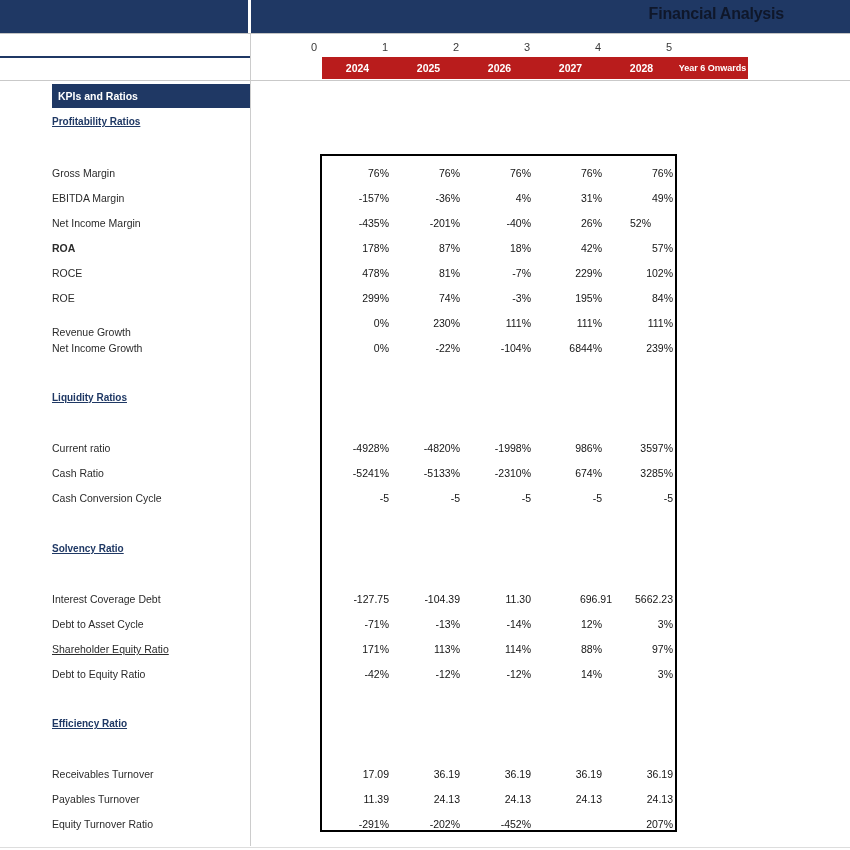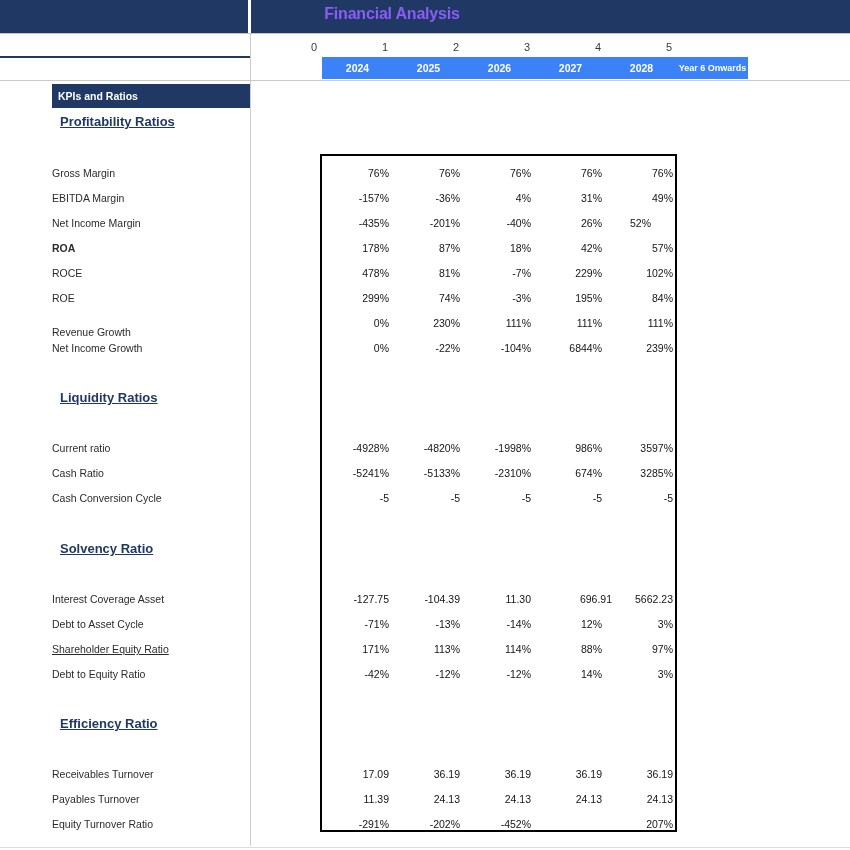--- a/index.html
+++ b/index.html
@@ -3,40 +3,40 @@
 <meta charset="utf-8">
 <style>
   html,body{margin:0;padding:0;}
   body{
     width:850px;height:850px;position:relative;background:#ffffff;
     font-family:"Liberation Sans",sans-serif;overflow:hidden;
   }
   .abs{position:absolute;}
   #topbar{left:0;top:0;width:850px;height:33px;background:#1F3864;}
   #topbar-seam{left:248px;top:0;width:3px;height:33px;background:#ffffff;}
-  #main-title{left:0;top:5px;width:784px;text-align:center;color:#8b5cf6;
+  #main-title{left:0;top:5px;width:784px;text-align:right;color:#0f172a;
     font-size:16px;font-weight:bold;letter-spacing:-0.2px;}
   #line-top{left:0;top:33px;width:850px;height:1px;background:#c4c4c4;}
   #left-underline{left:0;top:56px;width:250px;height:2px;background:#1F3864;}
   #line-mid{left:0;top:80px;width:850px;height:1px;background:#c9c9c9;}
   #vline{left:250px;top:34px;width:1px;height:812px;background:#cccccc;}
   #bottom-line{left:0;top:847px;width:850px;height:1px;background:#dddddd;}
   .num-cell{top:40px;width:66px;height:15px;text-align:right;
     font-size:11px;color:#3a3a3a;line-height:15px;}
-  #year-row{left:322px;top:57px;width:426px;height:22px;background:#3b82f6;}
+  #year-row{left:322px;top:57px;width:426px;height:22px;background:#b91c1c;}
   .year-cell{position:absolute;top:0;width:71px;height:22px;line-height:22px;
     text-align:center;color:#ffffff;font-weight:bold;font-size:10.5px;}
   .year-cell.small{font-size:9px;}
   #kpi-cell{left:52px;top:84px;width:198px;height:24px;background:#1F3864;
     color:#ffffff;font-weight:bold;font-size:10.5px;line-height:24px;
     padding-left:6px;box-sizing:border-box;}
   #table-border{left:320px;top:154px;width:353px;height:674px;
     border:2px solid #000000;background:transparent;pointer-events:none;}
-  .section-header{left:60px;width:196px;height:16px;line-height:16px;
-    color:#1F3864;font-weight:bold;font-size:13px;text-decoration:underline;}
+  .section-header{left:52px;width:196px;height:16px;line-height:16px;
+    color:#1F3864;font-weight:bold;font-size:10px;text-decoration:underline;}
   .row-label{left:52px;width:200px;height:16px;line-height:16px;
     color:#2b2b2b;font-size:10.5px;}
   .cell-value{width:65px;height:16px;line-height:16px;text-align:right;
     color:#141414;font-size:10.5px;}
 </style>
 </head>
 <body>
 
 <div class="abs" id="topbar">
   <div class="abs" id="topbar-seam"></div>
@@ -130,21 +130,21 @@
     <div class="abs cell-value" style="top: 465px; left: 466px;">-2310%</div>
     <div class="abs cell-value" style="top: 465px; left: 537px;">674%</div>
     <div class="abs cell-value" style="top: 465px; left: 608px;">3285%</div>
     <div class="abs row-label" style="top: 490px;">Cash Conversion Cycle</div>
     <div class="abs cell-value" style="top: 490px; left: 324px;">-5</div>
     <div class="abs cell-value" style="top: 490px; left: 395px;">-5</div>
     <div class="abs cell-value" style="top: 490px; left: 466px;">-5</div>
     <div class="abs cell-value" style="top: 490px; left: 537px;">-5</div>
     <div class="abs cell-value" style="top: 490px; left: 608px;">-5</div>
     <div class="abs section-header" style="top: 541px;">Solvency Ratio</div>
-    <div class="abs row-label" style="top: 591px;">Interest Coverage Asset</div>
+    <div class="abs row-label" style="top: 591px;">Interest Coverage Debt</div>
     <div class="abs cell-value" style="top: 591px; left: 324px;">-127.75</div>
     <div class="abs cell-value" style="top: 591px; left: 395px;">-104.39</div>
     <div class="abs cell-value" style="top: 591px; left: 466px;">11.30</div>
     <div class="abs cell-value" style="top: 591px; left: 547px;">696.91</div>
     <div class="abs cell-value" style="top: 591px; left: 608px;">5662.23</div>
     <div class="abs row-label" style="top: 616px;">Debt to Asset Cycle</div>
     <div class="abs cell-value" style="top: 616px; left: 324px;">-71%</div>
     <div class="abs cell-value" style="top: 616px; left: 395px;">-13%</div>
     <div class="abs cell-value" style="top: 616px; left: 466px;">-14%</div>
     <div class="abs cell-value" style="top: 616px; left: 537px;">12%</div>

